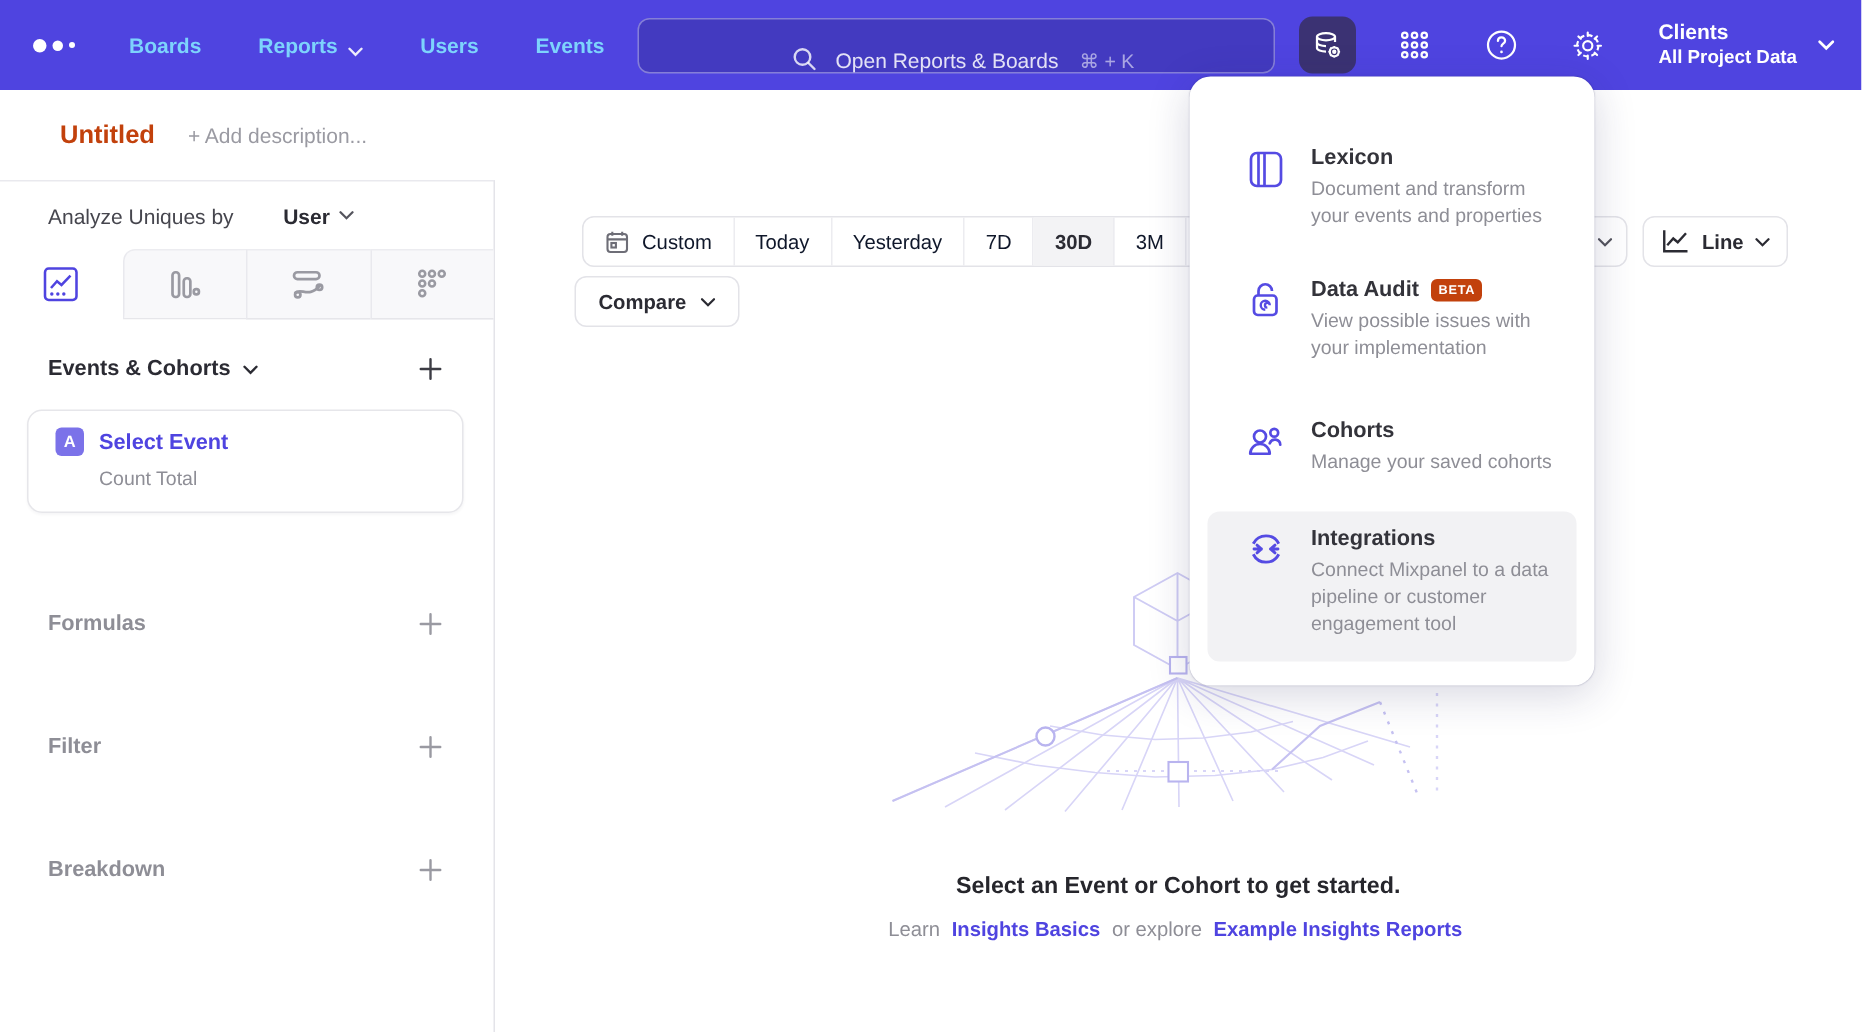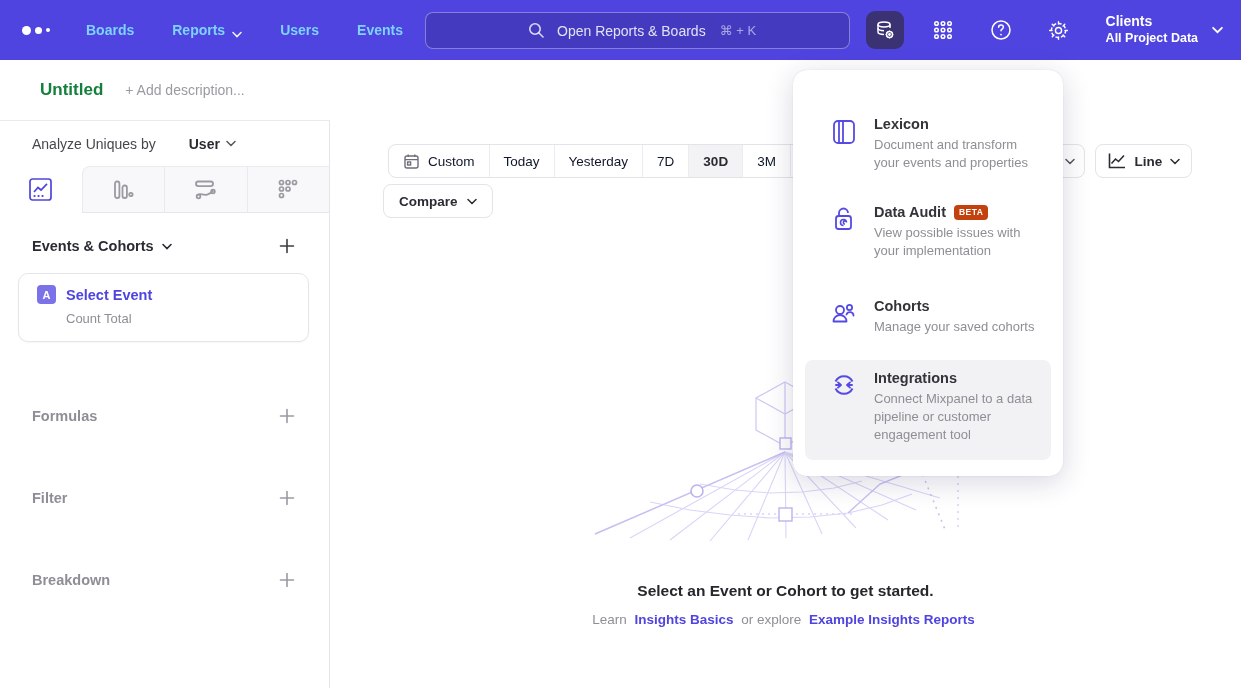--- a/index.html
+++ b/index.html
@@ -13,36 +13,36 @@
   .logo { width:40px; margin-left:22px; display:flex; align-items:center; gap:4px; cursor:pointer; }
   .logo i { background:#fff; border-radius:50%; display:block; }
   .logo i:nth-child(1){ width:9px; height:9px; }
   .logo i:nth-child(2){ width:7px; height:7px; }
   .logo i:nth-child(3){ width:4px; height:4px; }
   .navitems { display:flex; align-items:center; gap:38px; margin-left:24px; }
   .navitem { color:#7dd3fc; font-size:14px; font-weight:700; cursor:pointer; display:flex; align-items:flex-end; gap:7px; }
   .navitem svg { opacity:.9; }
   .searchbar { position:absolute; left:425px; top:12px; width:425px; height:37px;
     background:rgba(0,0,0,.14); border:1px solid rgba(255,255,255,.35); border-radius:8px;
-    display:flex; align-items:center; padding:17px 14px; cursor:text; }
+    display:flex; align-items:flex-end; padding:0 14px; cursor:text; }
   .searchbar .mag { margin-left:88px; }
   .searchbar .ph { color:rgba(255,255,255,.85); font-size:14px; margin-left:12px; }
   .searchbar .kbd { color:rgba(255,255,255,.55); font-size:13px; margin-left:14px; }
   .nav-right { position:absolute; right:18px; top:0; height:60px; display:flex; align-items:center; gap:20px; }
   .iconbtn { width:38px; height:38px; border-radius:9px; display:flex; align-items:center;
     justify-content:center; cursor:pointer; color:#fff; }
   .iconbtn.active { background:#3b3273; }
   .project { margin-left:8px; color:#fff; cursor:pointer; display:flex; align-items:center; gap:14px; }
   .project .org { font-size:14px; font-weight:700; line-height:1.25; }
   .project .pname { font-size:12.5px; font-weight:700; line-height:1.25; }
 
   
   .rheader { position:absolute; top:60px; left:0; width:100%; height:60px; background:#fff;
     display:flex; align-items:center; }
-  .rtitle { margin-left:40px; font-size:17px; font-weight:700; color:#15803d; }
+  .rtitle { margin-left:40px; font-size:17px; font-weight:700; color:#c2410c; }
   .adddesc { margin-left:22px; font-size:14px; color:#9a9aa2; cursor:text; }
   .hright { position:absolute; right:24px; display:flex; align-items:center; gap:28px; }
   .hicon { color:#3c3c44; cursor:pointer; display:flex; align-items:center; }
   .savebtn { width:51px; height:30px; background:#b3abf1; color:#fff; border:none; border-radius:6px;
     font-size:13.5px; font-weight:700; font-family:inherit; cursor:pointer; }
 
   
   .sidebar { position:absolute; left:0; top:120px; width:330px; height:568px; background:#fff;
     border-right:1px solid #e4e4e9; border-top:1px solid #e9e9ee; }
   .analyze { height:45px; display:flex; align-items:center; padding-left:32px; gap:6px;
@@ -85,21 +85,21 @@
   .linebtn { position:absolute; left:765px; top:24px; width:97px; height:34px; border:1px solid #e3e3e8;
     border-radius:8px; background:#fff; display:flex; align-items:center; justify-content:center; gap:8px;
     font-size:13.5px; font-weight:700; color:#2b2b33; cursor:pointer; font-family:inherit; }
   .illus { position:absolute; left:260px; top:252px; }
   .empty-title { position:absolute; top:462px; width:100%; text-align:center;
     font-size:15.5px; font-weight:700; color:#26262c; }
   .empty-links { position:absolute; top:492px; width:100%; text-align:center; font-size:13.5px; color:#8e8e96; }
   .empty-links a { color:#4f44e0; font-weight:700; text-decoration:none; cursor:pointer; margin:0 4px; }
 
   
-  .panel { position:absolute; left:793px; top:70px; width:270px; height:406px; background:#fff;
+  .panel { position:absolute; left:793px; top:51px; width:270px; height:406px; background:#fff;
     border-radius:14px; box-shadow:0 6px 28px rgba(35,35,90,.18), 0 0 1px rgba(35,35,90,.2); z-index:100; }
   .mitem { position:absolute; left:12px; width:246px; display:flex; gap:17px; padding:10px 10px 10px 26px;
     border-radius:8px; cursor:pointer; }
   .mitem.hl { background:#f2f2f4; }
   .micon { width:26px; flex:none; color:#554be3; padding-top:2px; }
   .mtitle { font-size:14.5px; font-weight:700; color:#33333a; display:flex; align-items:center; gap:8px; }
   .mdesc { margin-top:4px; font-size:13px; color:#8e8e96; line-height:1.38; max-width:178px; }
   .beta { background:#c2410c; color:#fff; font-size:8.5px; font-weight:700; letter-spacing:.5px;
     padding:2.5px 5px; border-radius:4px; }
 </style>

